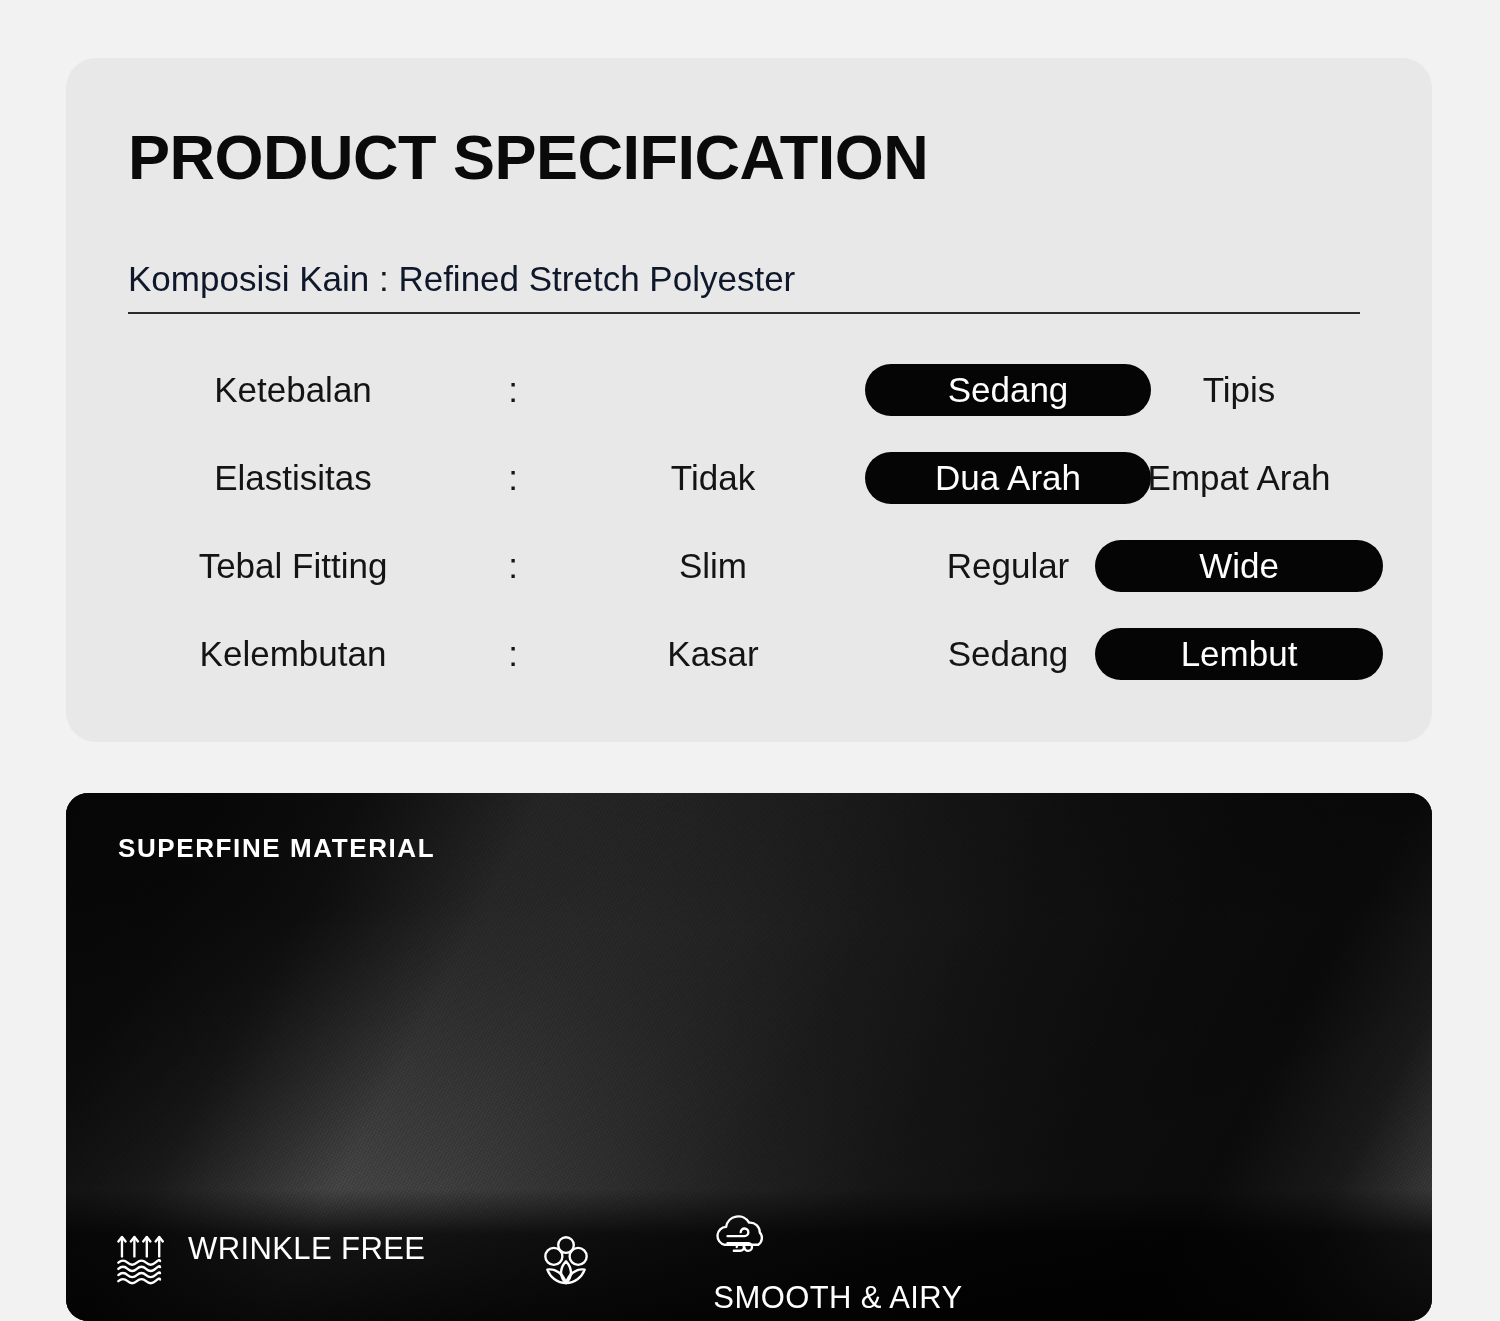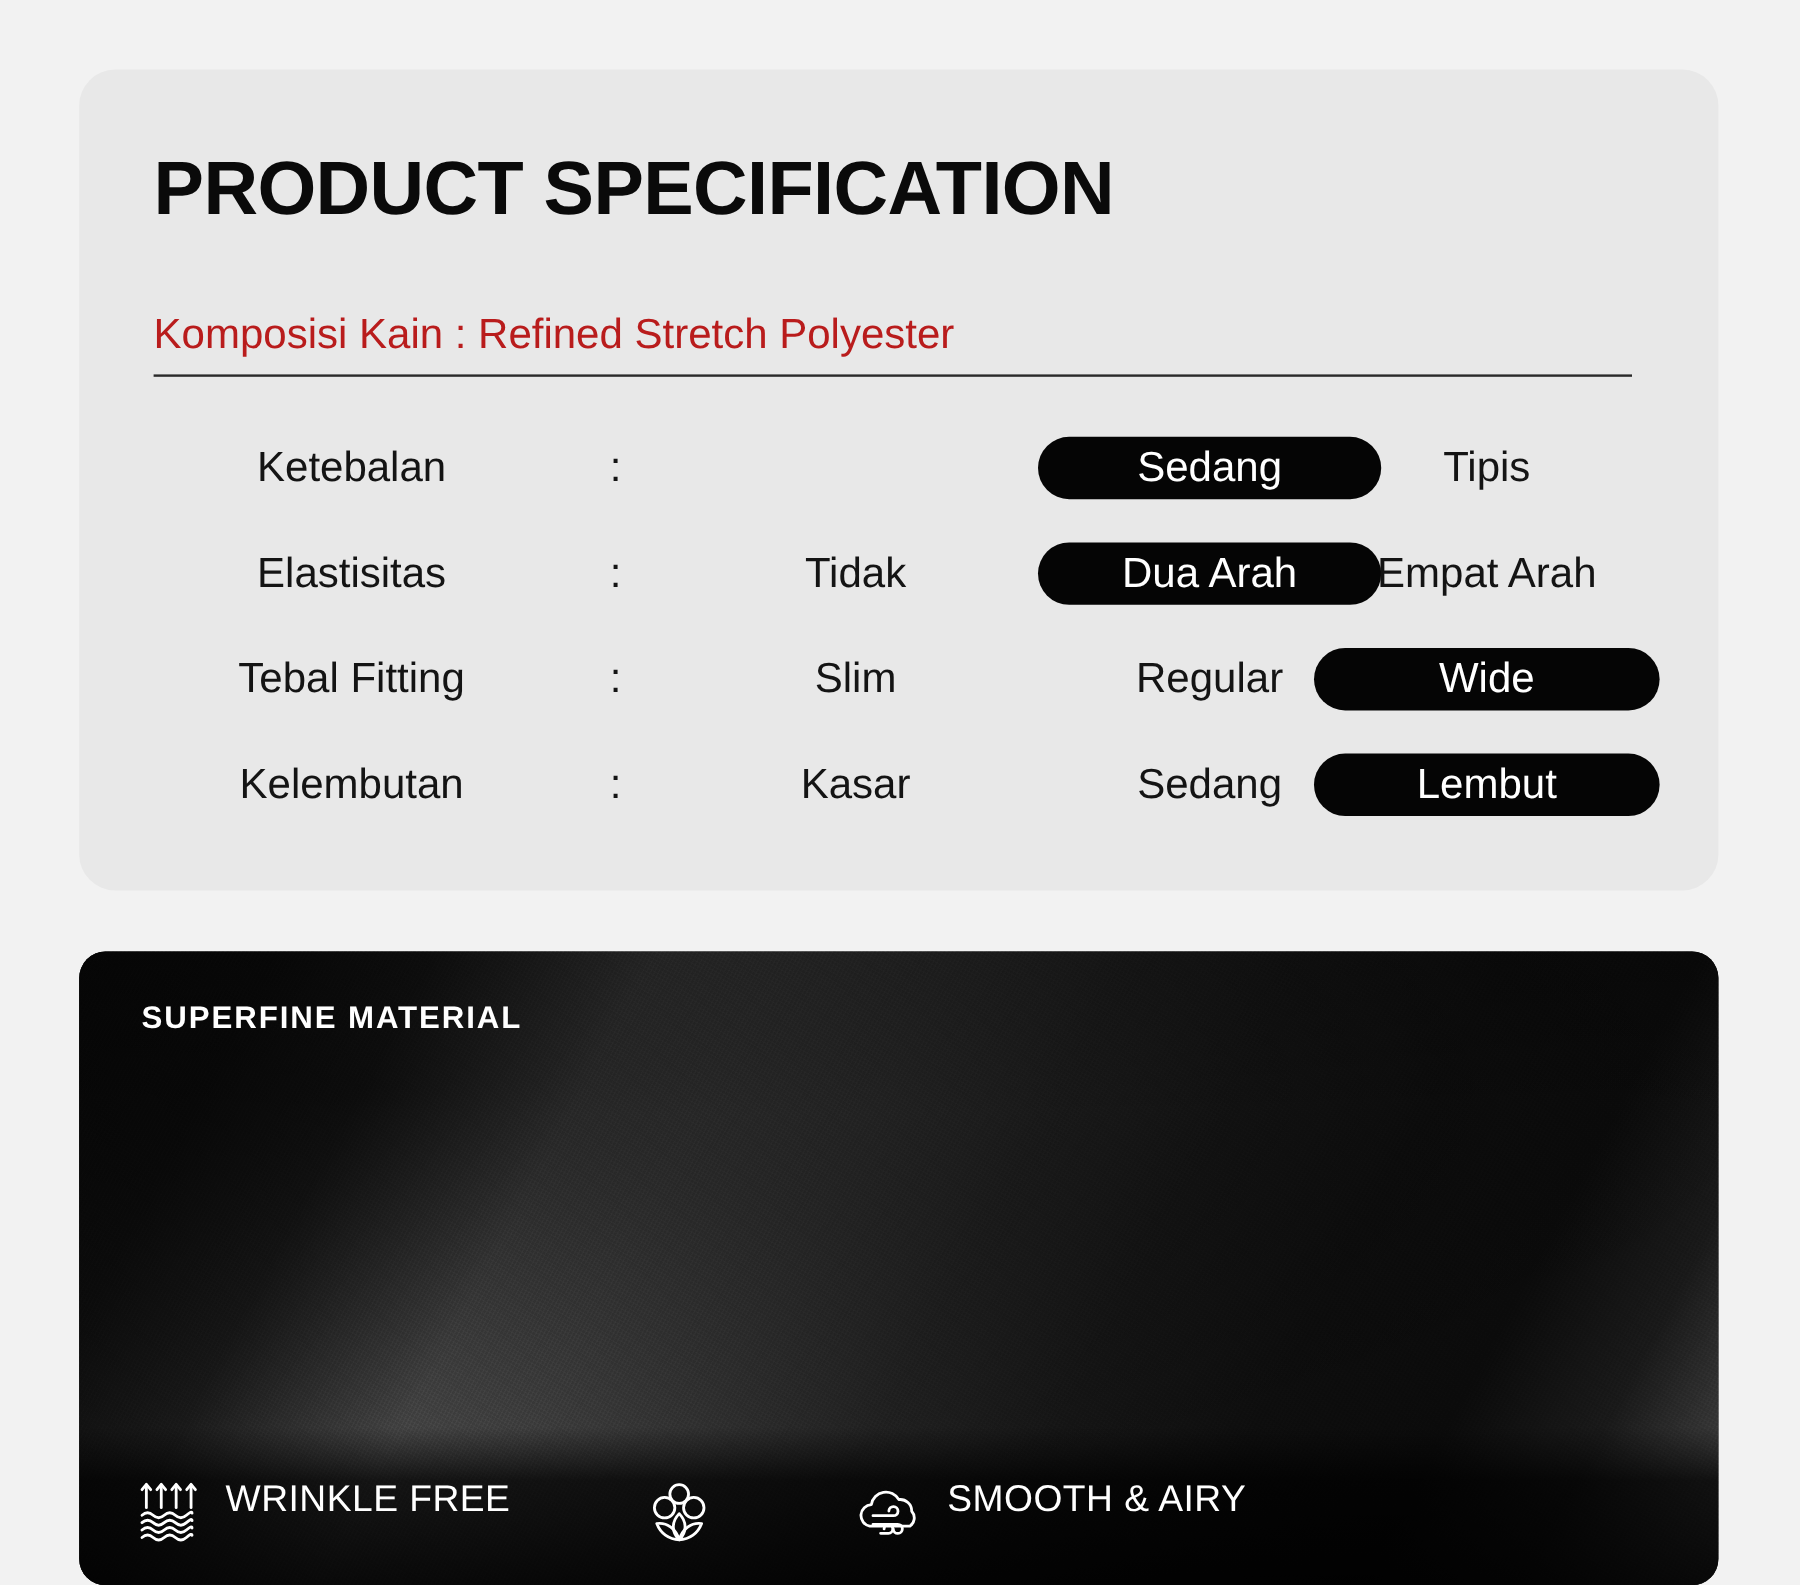--- a/index.html
+++ b/index.html
@@ -43,21 +43,21 @@
   }
 
   .composition-block {
     position: absolute;
     left: 62px;
     top: 198px;
     width: 1232px;
   }
   .composition-text {
     font-size: 35px;
-    color: #b91c1c;
+    color: #0f172a;
     line-height: 1.3;
     white-space: nowrap;
     padding-bottom: 10px;
   }
   .composition-rule {
     height: 2px;
     background: #2a2a2a;
     width: 100%;
   }
 
@@ -217,21 +217,21 @@
   }
   .feature {
     display: flex;
     align-items: flex-start;
     gap: 18px;
     color: #ffffff;
     white-space: nowrap;
   }
   .feature-0 { margin-left: 46px; }
   .feature-1 { margin-left: 112px; }
-  .feature-2 { margin-left: 118px; }
+  .feature-2 { margin-left: 118px; flex-direction: column; }
   .feature-icon {
     width: 58px;
     height: 58px;
     flex: 0 0 58px;
     display: block;
   }
   .feature-label {
     font-size: 31px;
     letter-spacing: 0.4px;
     color: #ffffff;

